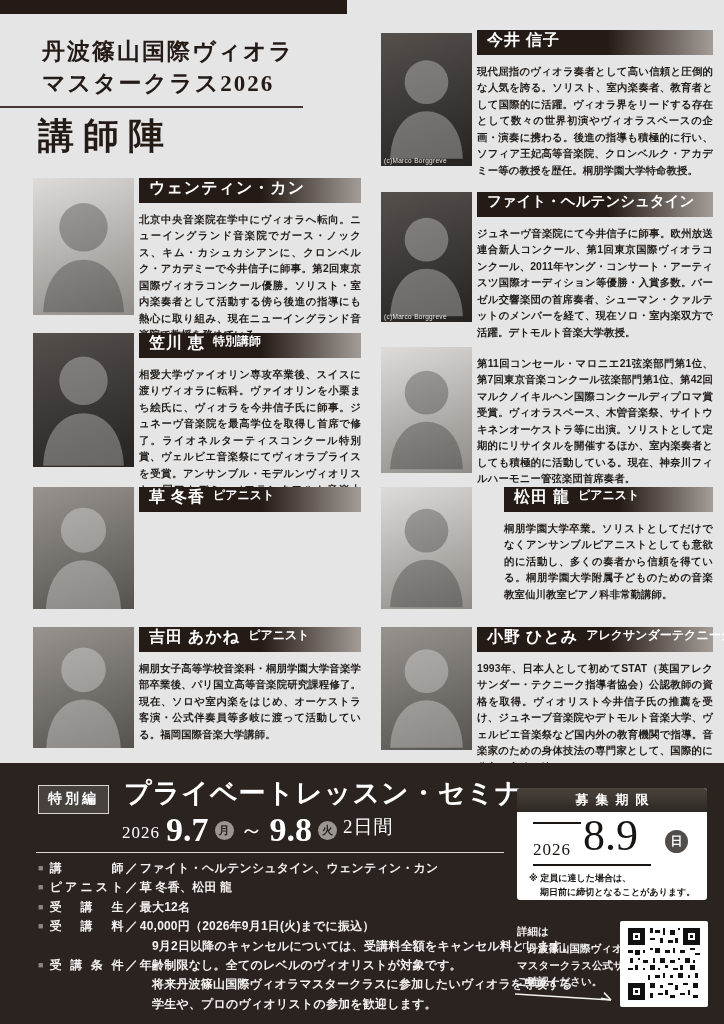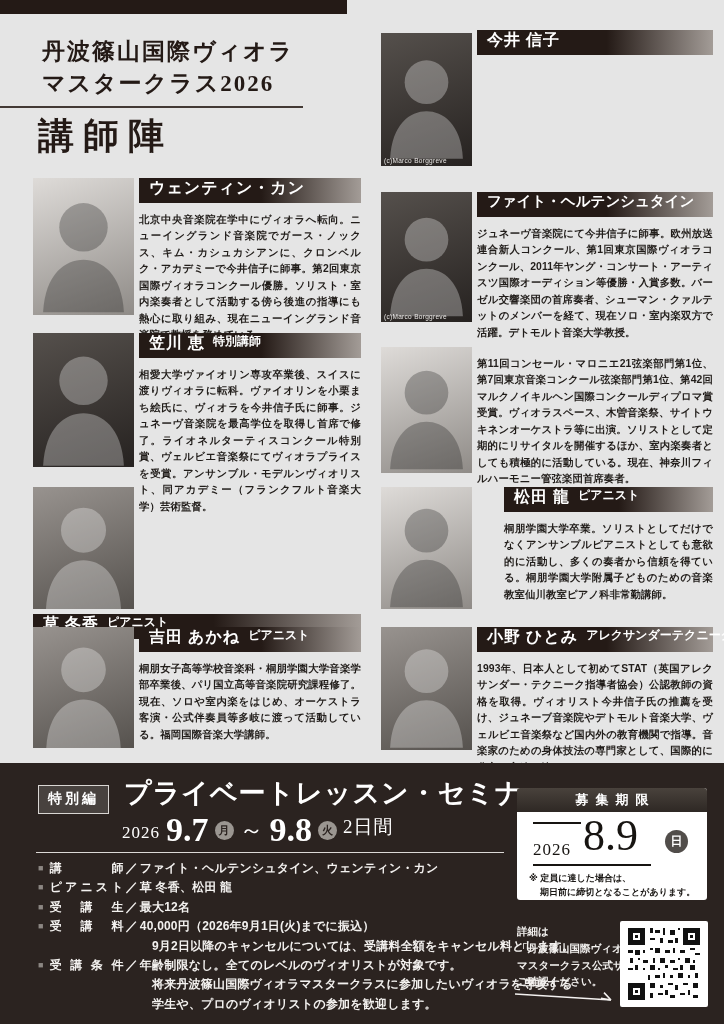--- a/index.html
+++ b/index.html
@@ -34,21 +34,21 @@
   .role{font-size:12px;font-weight:700;color:#ffffff;white-space:nowrap;}
   .bio{margin:9px 0 0 0;font-size:10.4px;font-weight:700;line-height:1.58;color:#211d1a;
        text-align:justify;letter-spacing:.1px;}
 
   #s0{left:381px;top:30px;width:332px;}  #s0 .photo{width:91px;height:133px;margin-top:3px;}
   #s1{left:33px;top:178px;width:328px;}  #s1 .photo{width:101px;height:137px;}
   #s2{left:381px;top:192px;width:332px;} #s2 .photo{width:91px;height:130px;}
   #s2 .name{font-size:14.5px;letter-spacing:0;}
   #s3{left:33px;top:333px;width:328px;}  #s3 .photo{width:101px;height:134px;}
   #s4{left:381px;top:347px;width:332px;} #s4 .photo{width:91px;height:126px;}
-  #s5{left:33px;top:487px;width:328px;flex-direction:column;}  #s5 .photo{width:101px;height:122px;}
+  #s5{left:33px;top:487px;width:328px;}  #s5 .photo{width:101px;height:122px;}
   #s6{left:381px;top:487px;width:332px;gap:32px;} #s6 .photo{width:91px;height:122px;}
   #s7{left:33px;top:627px;width:328px;}  #s7 .photo{width:101px;height:121px;}
   #s8{left:381px;top:627px;width:332px;} #s8 .photo{width:91px;height:123px;}
 
   
   .seminar-band{left:0;top:763px;width:724px;height:261px;background:#2b2320;color:#f3f1ef;}
   .sem-label{left:38px;top:22px;border:1px solid #d9d6d3;background:rgba(255,255,255,.14);
              padding:4px 9px 5px 9px;font-family:"Liberation Serif","DejaVu Serif",serif;
              font-weight:700;font-size:14px;letter-spacing:3px;color:#ffffff;}
   .sem-title{left:124px;top:12px;font-family:"Liberation Serif","DejaVu Serif",serif;
@@ -112,20 +112,21 @@
           <circle class="sil" cx="50" cy="46" r="24"></circle>
           <path class="sil" d="M10 130 C12 92 32 78 50 78 C68 78 88 92 90 130 Z"></path>
         </svg>
       <span class="credit">(c)Marco Borggreve</span>
     </div>
     <div class="info">
       <div class="namebar">
         <span class="name">今井 信子</span>
         <span class="role"></span>
       </div>
+      <p class="bio">現代屈指のヴィオラ奏者として高い信頼と圧倒的な人気を誇る。ソリスト、室内楽奏者、教育者として国際的に活躍。ヴィオラ界をリードする存在として数々の世界初演やヴィオラスペースの企画・演奏に携わる。後進の指導も積極的に行い、ソフィア王妃高等音楽院、クロンベルク・アカデミー等の教授を歴任。桐朋学園大学特命教授。</p>
     </div>
   </div>
 
   <div class="section" id="s1">
     <div class="photo tone-light">
       <svg viewBox="0 0 100 130">
           <circle class="sil" cx="50" cy="46" r="24"></circle>
           <path class="sil" d="M10 130 C12 92 32 78 50 78 C68 78 88 92 90 130 Z"></path>
         </svg>
     </div>

